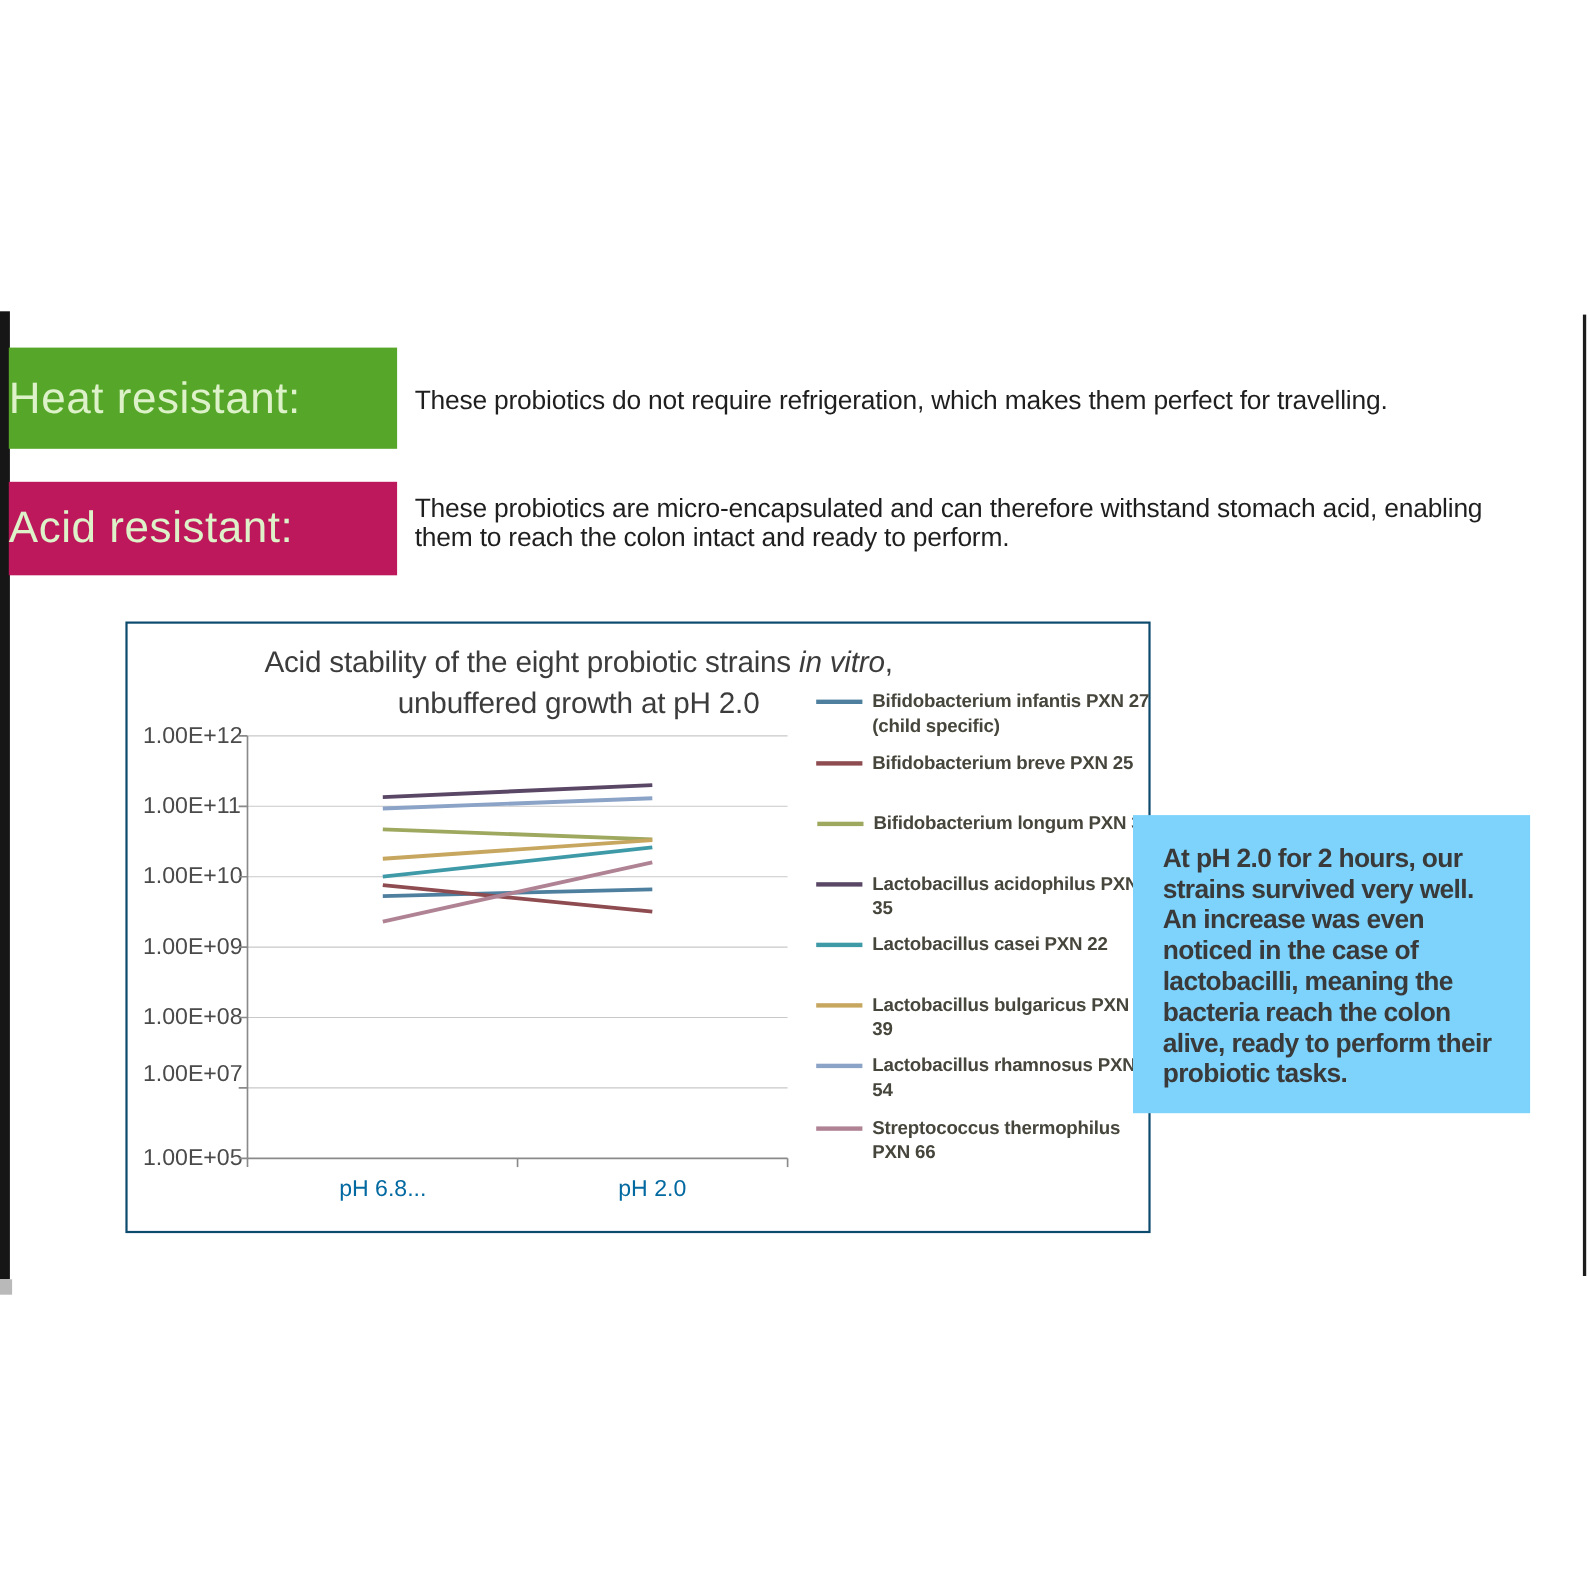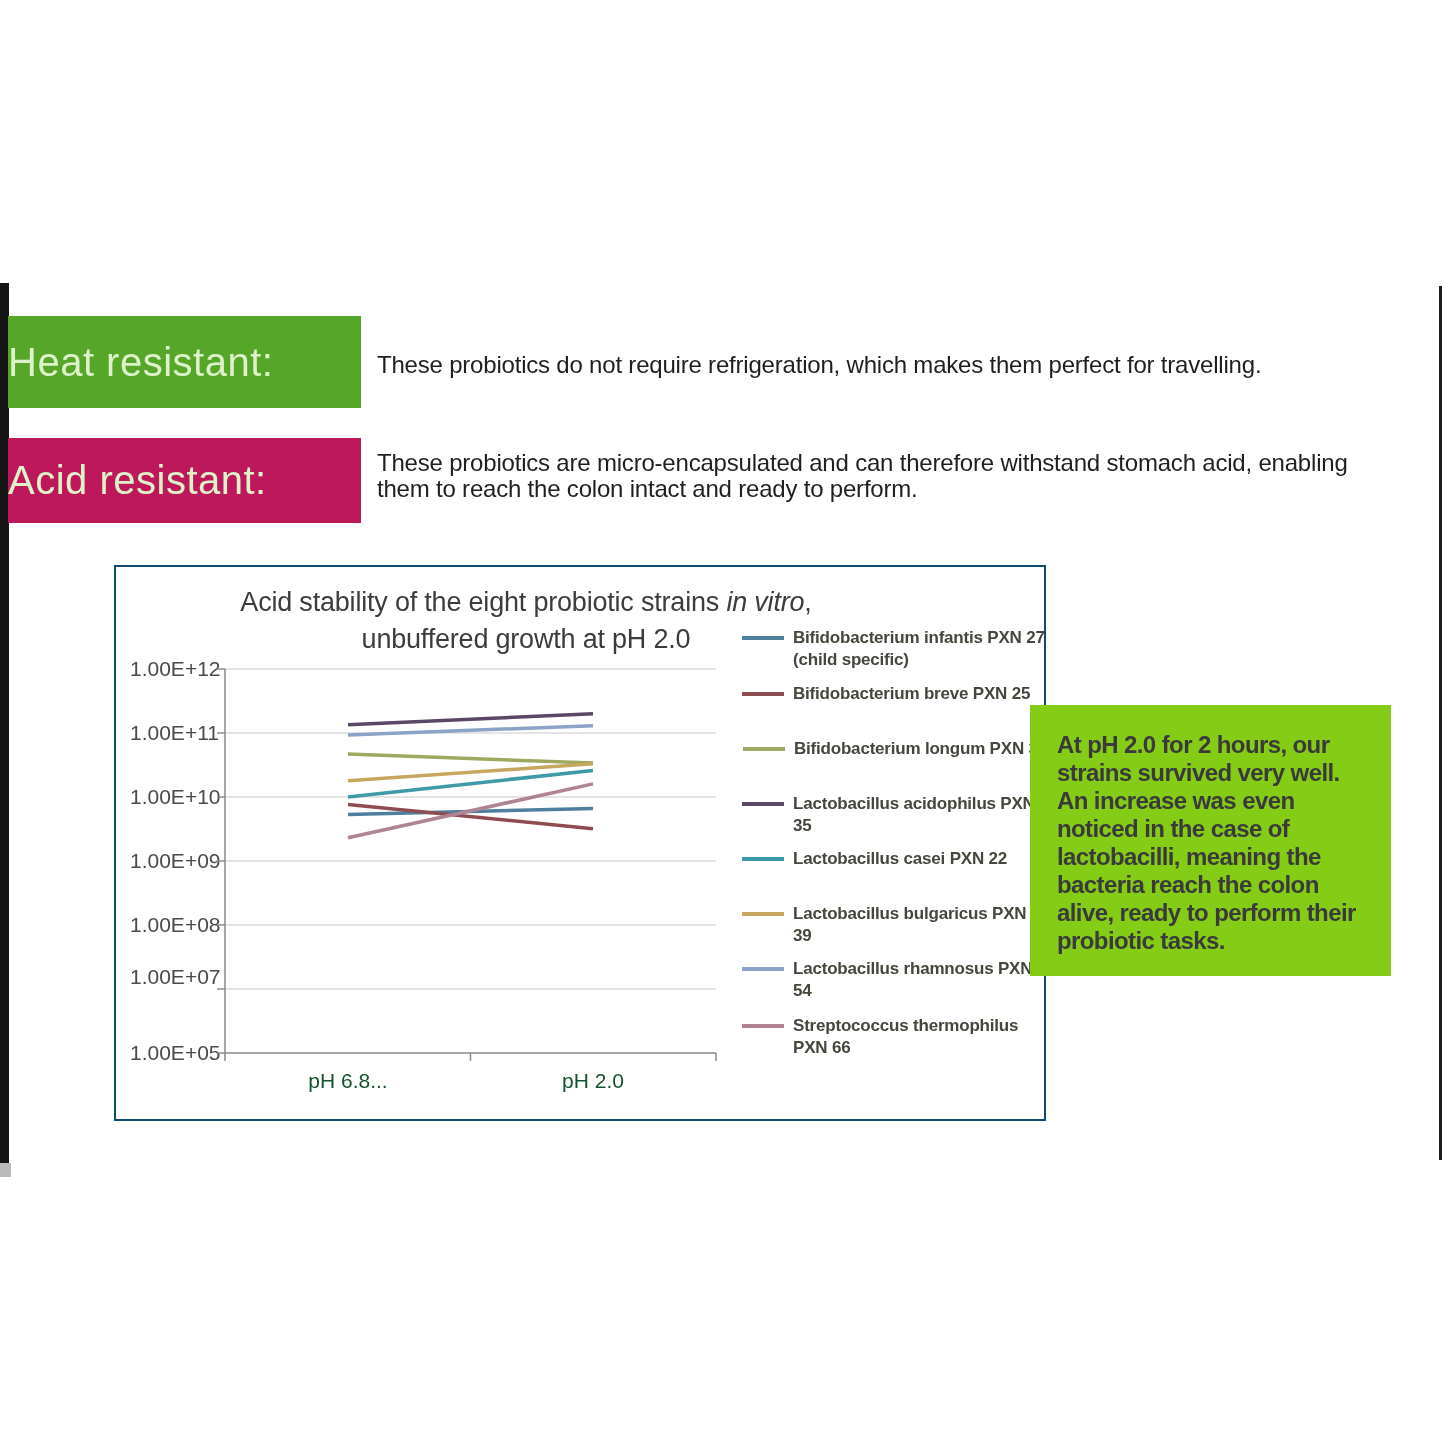--- a/index.html
+++ b/index.html
@@ -32,21 +32,21 @@
     position:absolute;left:110px;top:17px;width:600px;text-align:center;
     color:#3c3c3c;font-size:27px;line-height:37px;letter-spacing:-0.2px;
   }
   .chart-title .it{font-style:italic;}
   .y-label{
     position:absolute;left:14px;width:86px;text-align:left;
     color:#4a4a4a;font-size:21px;line-height:24px;white-space:nowrap;
   }
   .x-label{
     position:absolute;top:502px;width:150px;text-align:center;
-    color:#14532d;font-size:21px;white-space:nowrap;
+    color:#0369a1;font-size:21px;white-space:nowrap;
   }
   #plot-svg{position:absolute;left:0;top:0;}
   .legend{position:absolute;left:626px;top:0;width:305px;}
   .legend-item{position:absolute;display:flex;align-items:flex-start;width:305px;}
   .legend-swatch{flex:0 0 42px;height:4px;margin-top:9px;margin-right:9px;}
   .legend-label{
     color:#47463d;font-size:17px;font-weight:bold;line-height:22px;letter-spacing:-0.2px;
   }
 
   
@@ -153,17 +153,17 @@
           <span class="legend-swatch" style="background: rgb(139, 163, 199);"></span>
           <span class="legend-label">Lactobacillus rhamnosus PXN 54</span>
         </div>
         <div class="legend-item" style="top: 448px;">
           <span class="legend-swatch" style="background: rgb(176, 131, 148);"></span>
           <span class="legend-label">Streptococcus thermophilus PXN 66</span>
         </div>
       </div>
   </div>
 
-  <div class="note-box" style="background: #84cc16;">
+  <div class="note-box" style="background: #7dd3fc; margin-top: 36px;">
     <div class="note-text">At pH 2.0 for 2 hours, our strains survived very well. An increase was even noticed in the case of lactobacilli, meaning the bacteria reach the colon alive, ready to perform their probiotic tasks.</div>
   </div>
 
 </div>
 
 </body></html>

